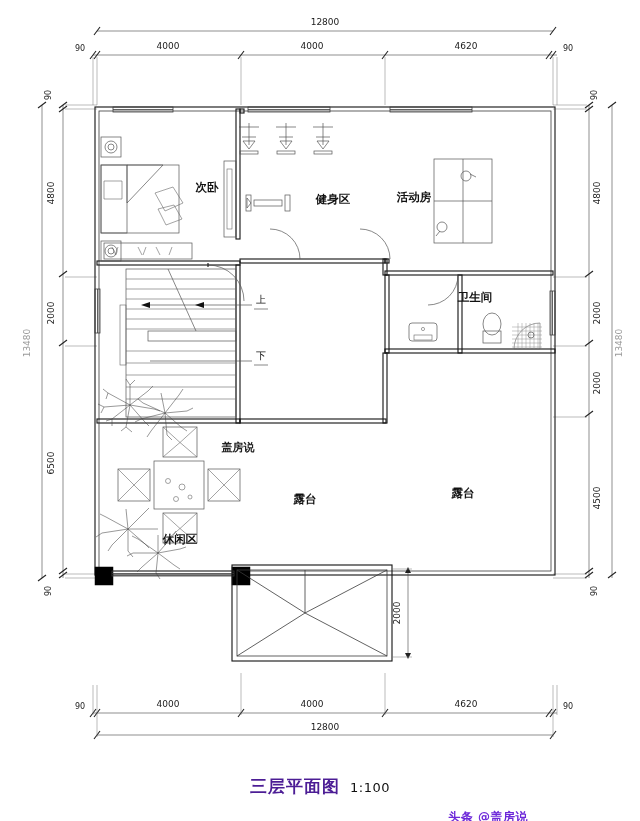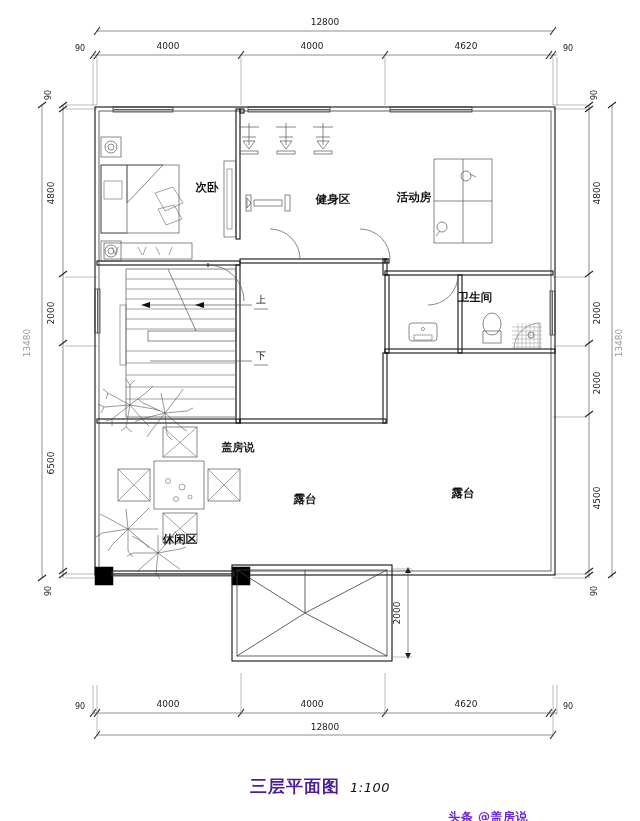--- a/index.html
+++ b/index.html
@@ -47,21 +47,21 @@
     text-align:center;
   }
   #title-block .t-main{
     font-family:"DejaVu Sans","Liberation Sans",sans-serif;
     font-size:17px;font-weight:700;letter-spacing:1px;color:#4c1d95;
     display:inline-block;vertical-align:baseline;
   }
   #title-block .t-scale{
     font-family:"DejaVu Sans","Liberation Sans",sans-serif;
     font-size:13px;color:#111;display:inline-block;
-    vertical-align:baseline;margin-left:10px;letter-spacing:0.5px;font-style:italic;
+    vertical-align:baseline;margin-left:10px;letter-spacing:0.5px;
   }
   #corner-wm{
     position:absolute;right:8px;bottom:8px;
     font-family:"DejaVu Sans","Liberation Sans",sans-serif;
     font-size:12px;font-weight:700;color:#6d28d9;
     letter-spacing:0.5px;white-space:nowrap;
   }
 </style>
 </head>
 <body>

